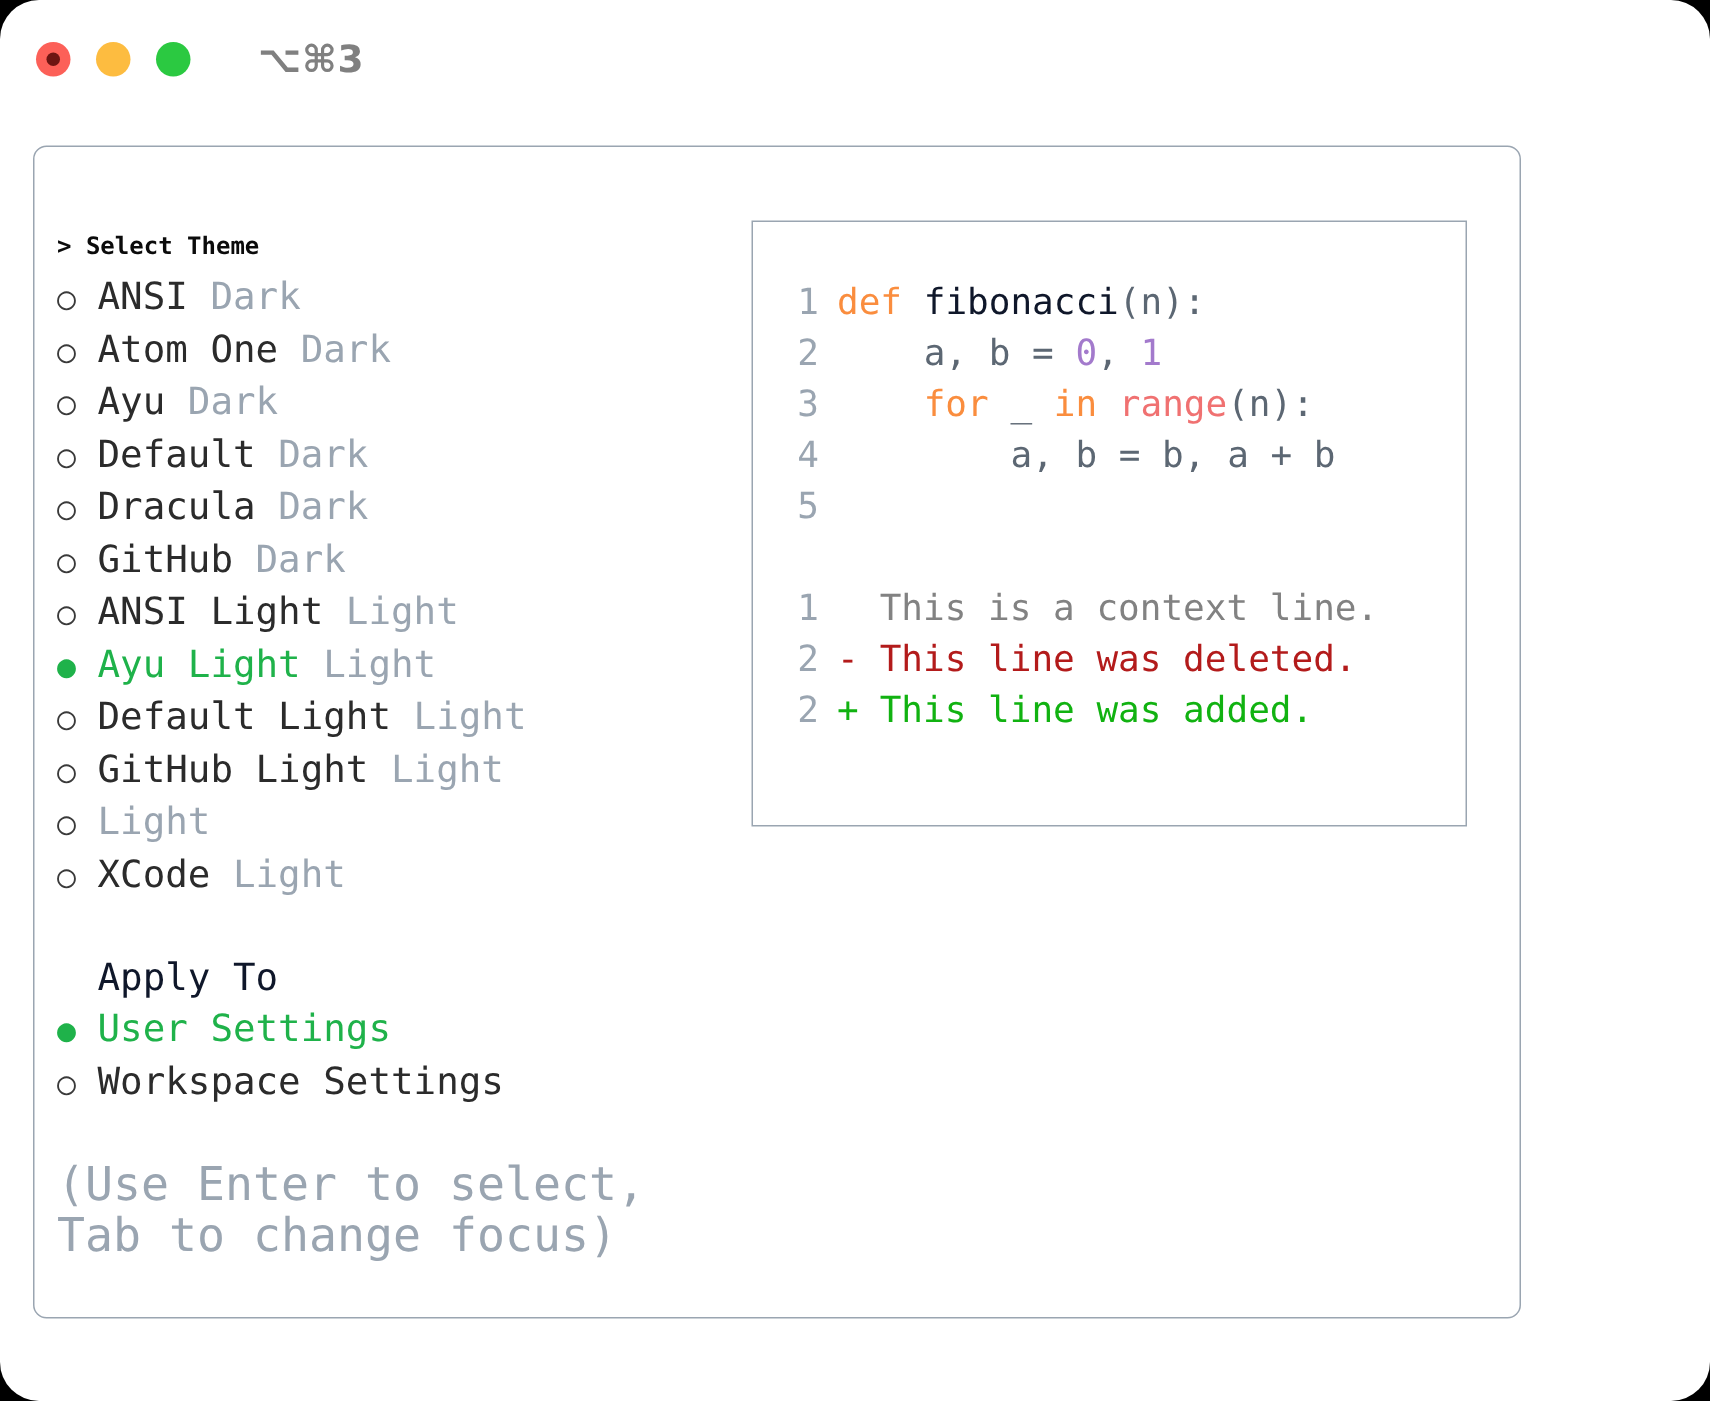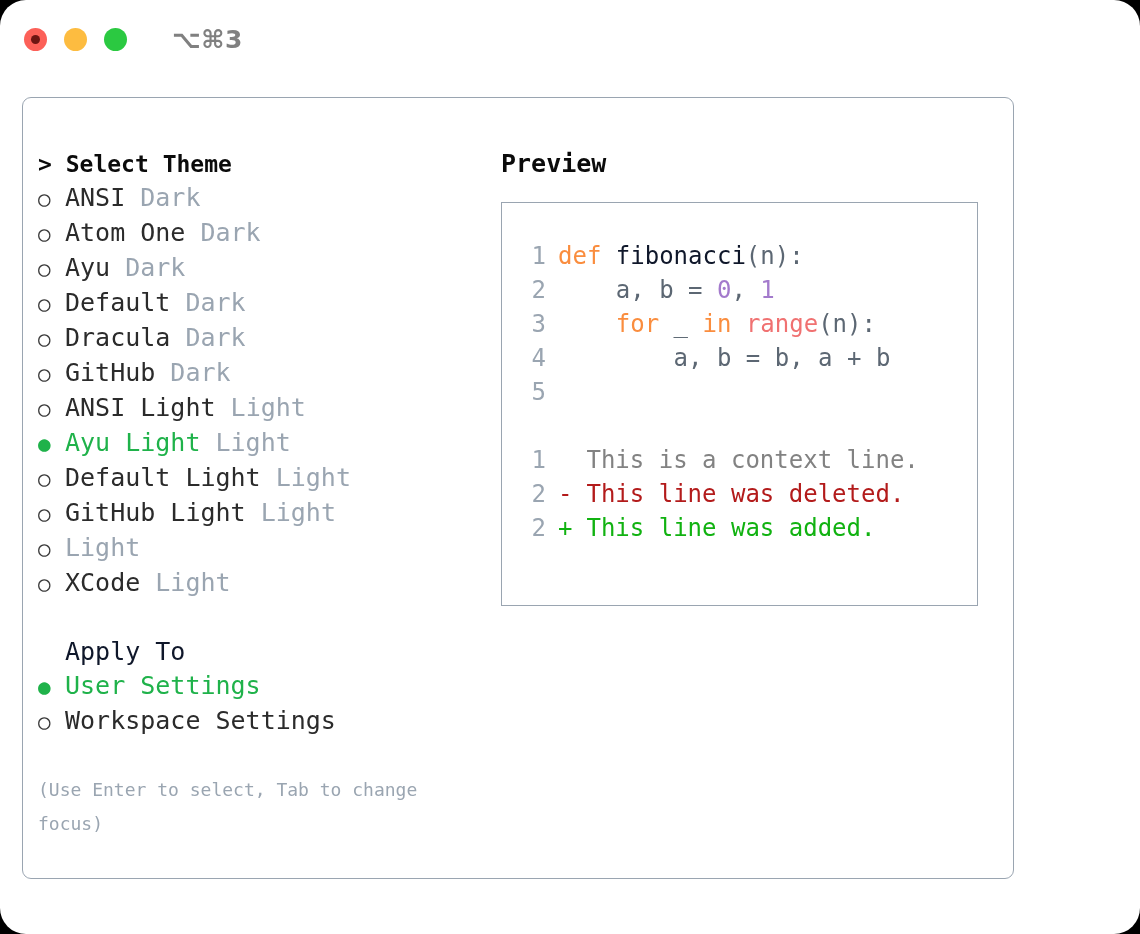--- a/index.html
+++ b/index.html
@@ -77,21 +77,21 @@
     width: 462px;
     padding: 49px 0 0 15px;
   }
   .col-right {
     flex: 1;
     padding: 49px 0 0 16px;
   }
 
   
   .heading {
-    font-size: 23px;
+    font-size: 16px;
     line-height: 34px;
     color: #0b0b0b;
     font-weight: 700;
     white-space: pre;
   }
   .heading .caret { font-weight: 700; }
 
   .opt {
     display: flex;
     align-items: baseline;
@@ -116,21 +116,21 @@
     line-height: 34px;
     color: #0f172a;
     white-space: pre;
     padding-left: 27px;
   }
 
   .spacer-lg { height: 34px; }
 
   .hint {
     margin-top: 34px;
-    font-size: 18px;
+    font-size: 31px;
     line-height: 34px;
     color: #9aa5b1;
     width: 420px;
     white-space: pre-wrap;
   }
 
   
   .preview-title {
     font-size: 25px;
     line-height: 34px;
@@ -220,21 +220,20 @@
 
         <div id="apply-list">
             <div class="opt selected"><span class="bullet">●</span><span class="name">User Settings</span></div>
             <div class="opt"><span class="bullet">○</span><span class="name">Workspace Settings</span></div>
           </div>
 
         <div class="hint">(Use Enter to select, Tab to change focus)</div>
       </div>
 
       <div class="col-right">
-        <div class="preview-title">Preview</div>
 
         <div class="preview-box">
           <div id="code-block">
               <div class="code-line"><span class="ln">1</span><span><span class="tok-kw">def</span><span class="tok-pl"> </span><span class="tok-fn">fibonacci</span><span class="tok-pl">(</span><span class="tok-var">n</span><span class="tok-pl">):</span></span></div>
               <div class="code-line"><span class="ln">2</span><span>    <span class="tok-var">a, b = </span><span class="tok-num">0</span><span class="tok-pl">, </span><span class="tok-num">1</span></span></div>
               <div class="code-line"><span class="ln">3</span><span>    <span class="tok-kw">for</span><span class="tok-var"> _ </span><span class="tok-kw">in</span><span class="tok-pl"> </span><span class="tok-bi">range</span><span class="tok-pl">(</span><span class="tok-var">n</span><span class="tok-pl">):</span></span></div>
               <div class="code-line"><span class="ln">4</span><span>        <span class="tok-var">a, b = b, a + b</span></span></div>
               <div class="code-line"><span class="ln">5</span></div>
             </div>
           <div class="gap"></div>

